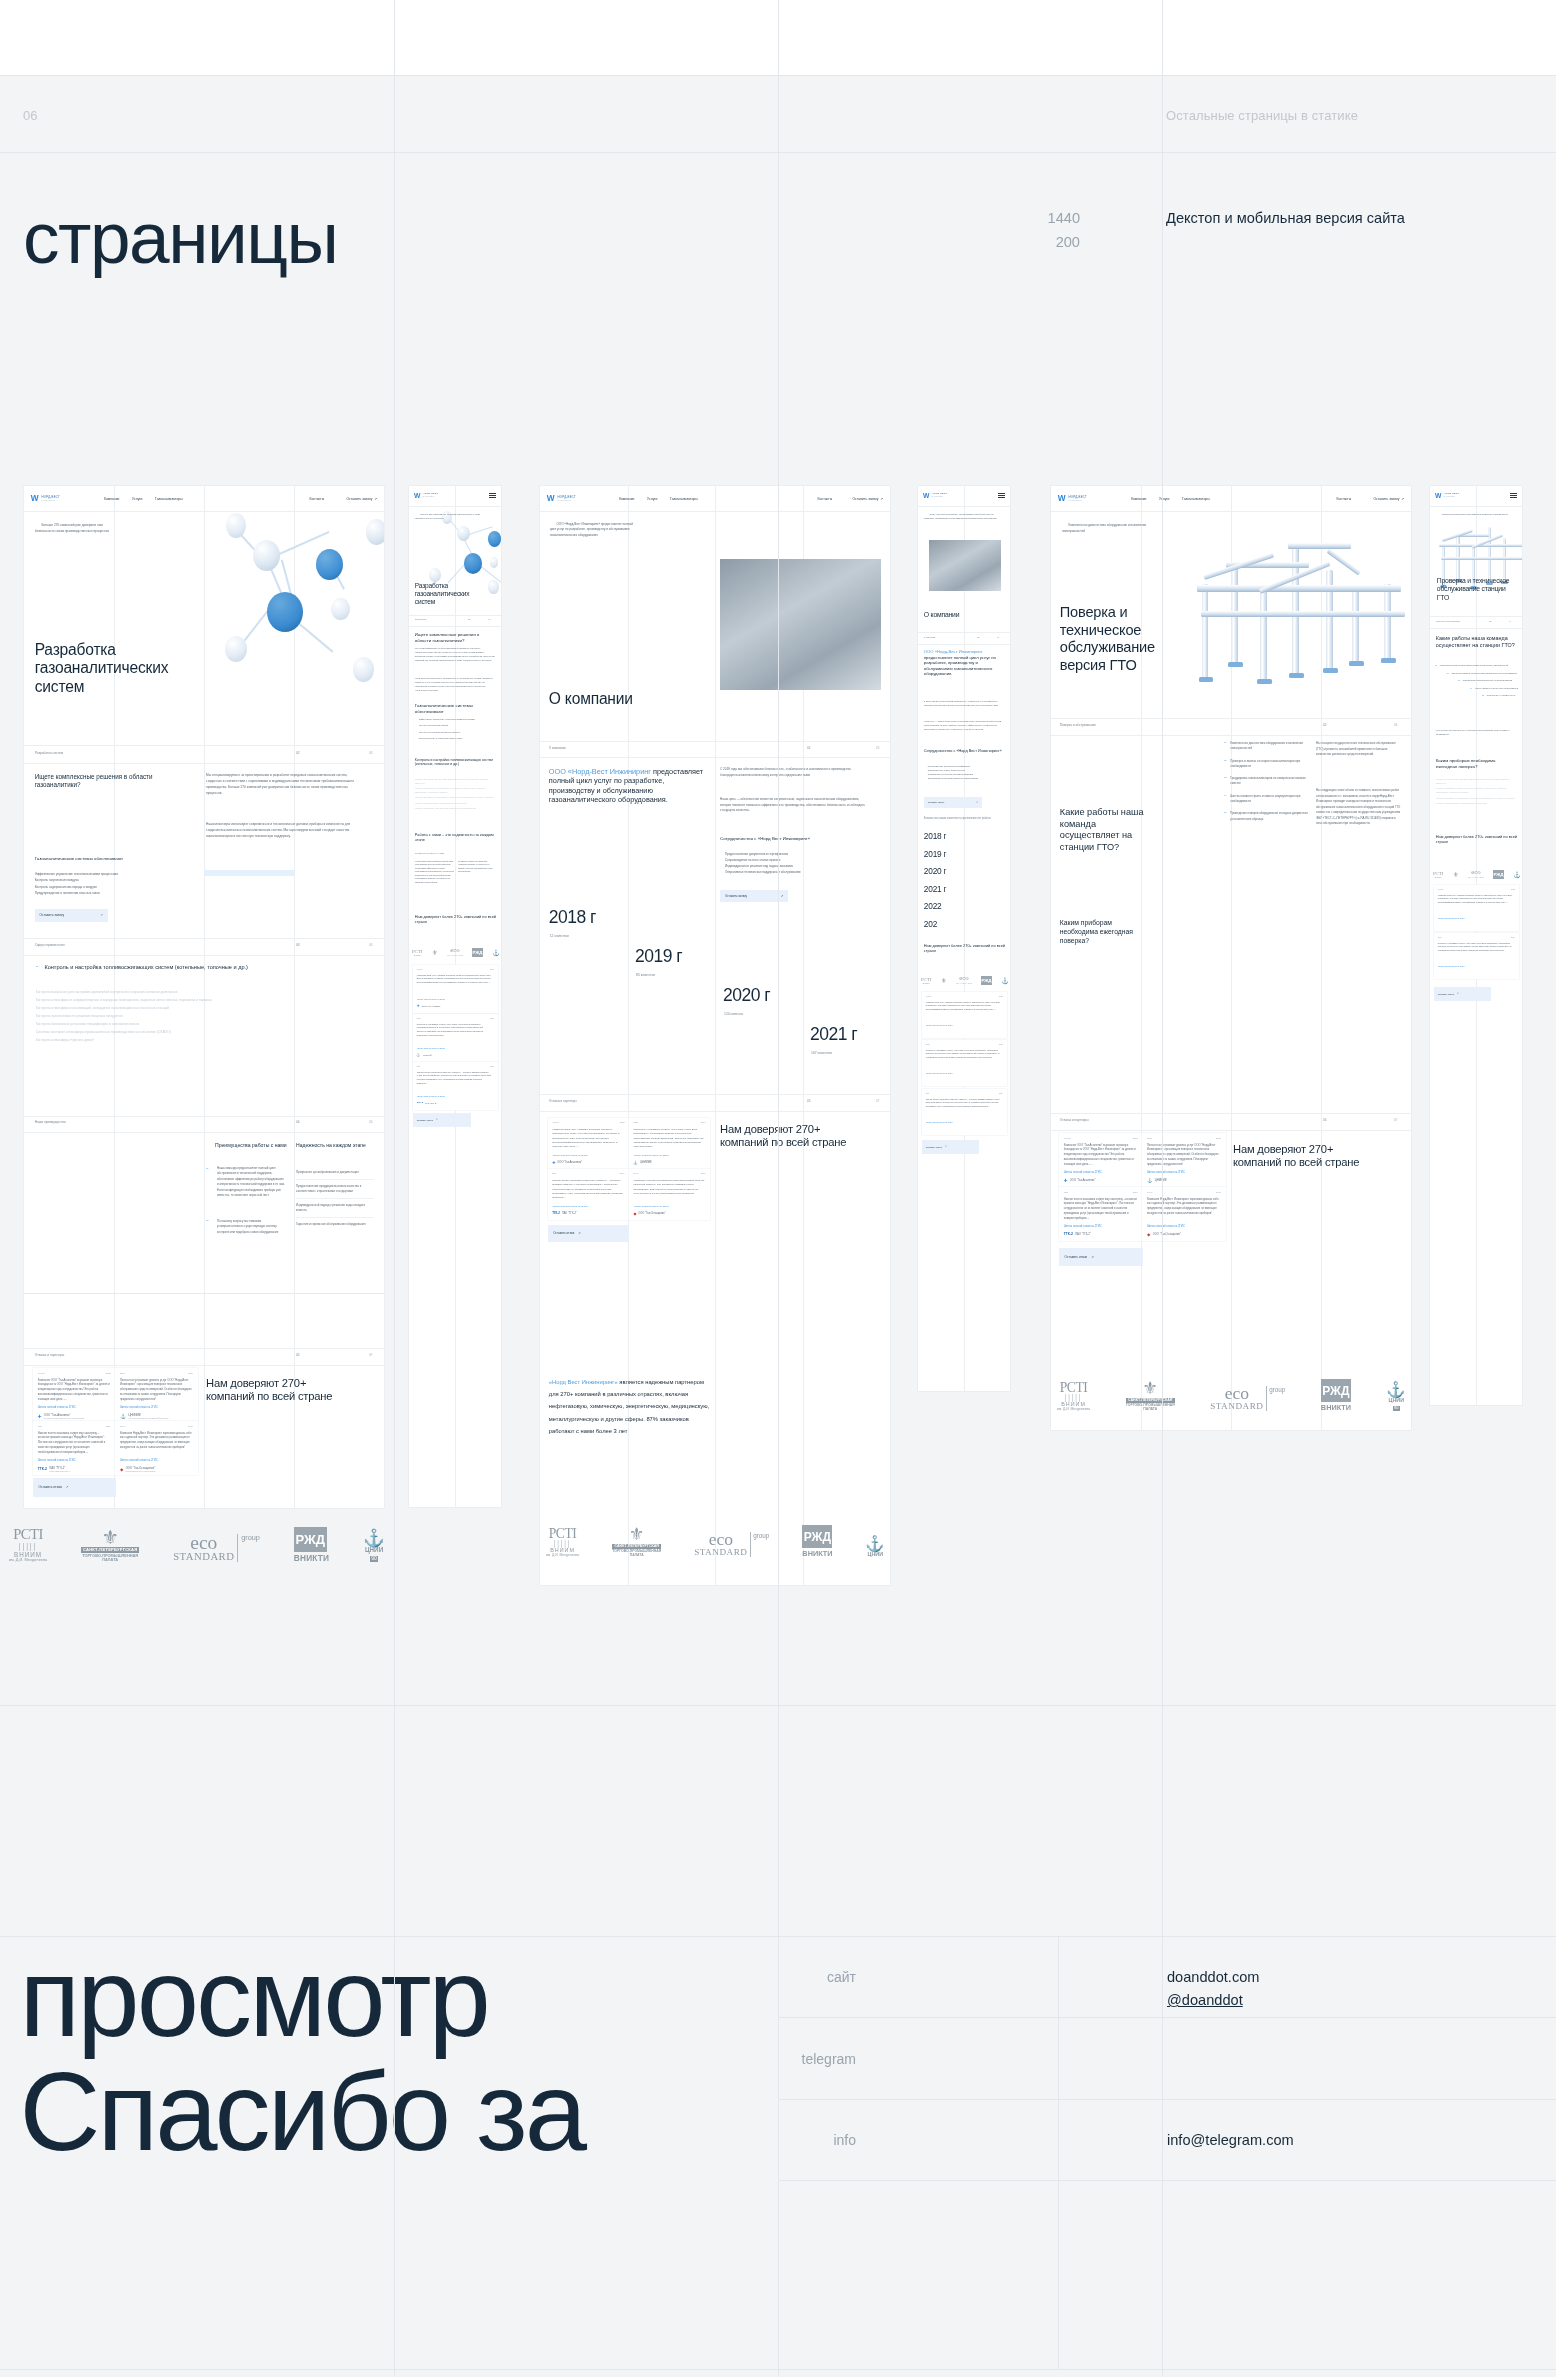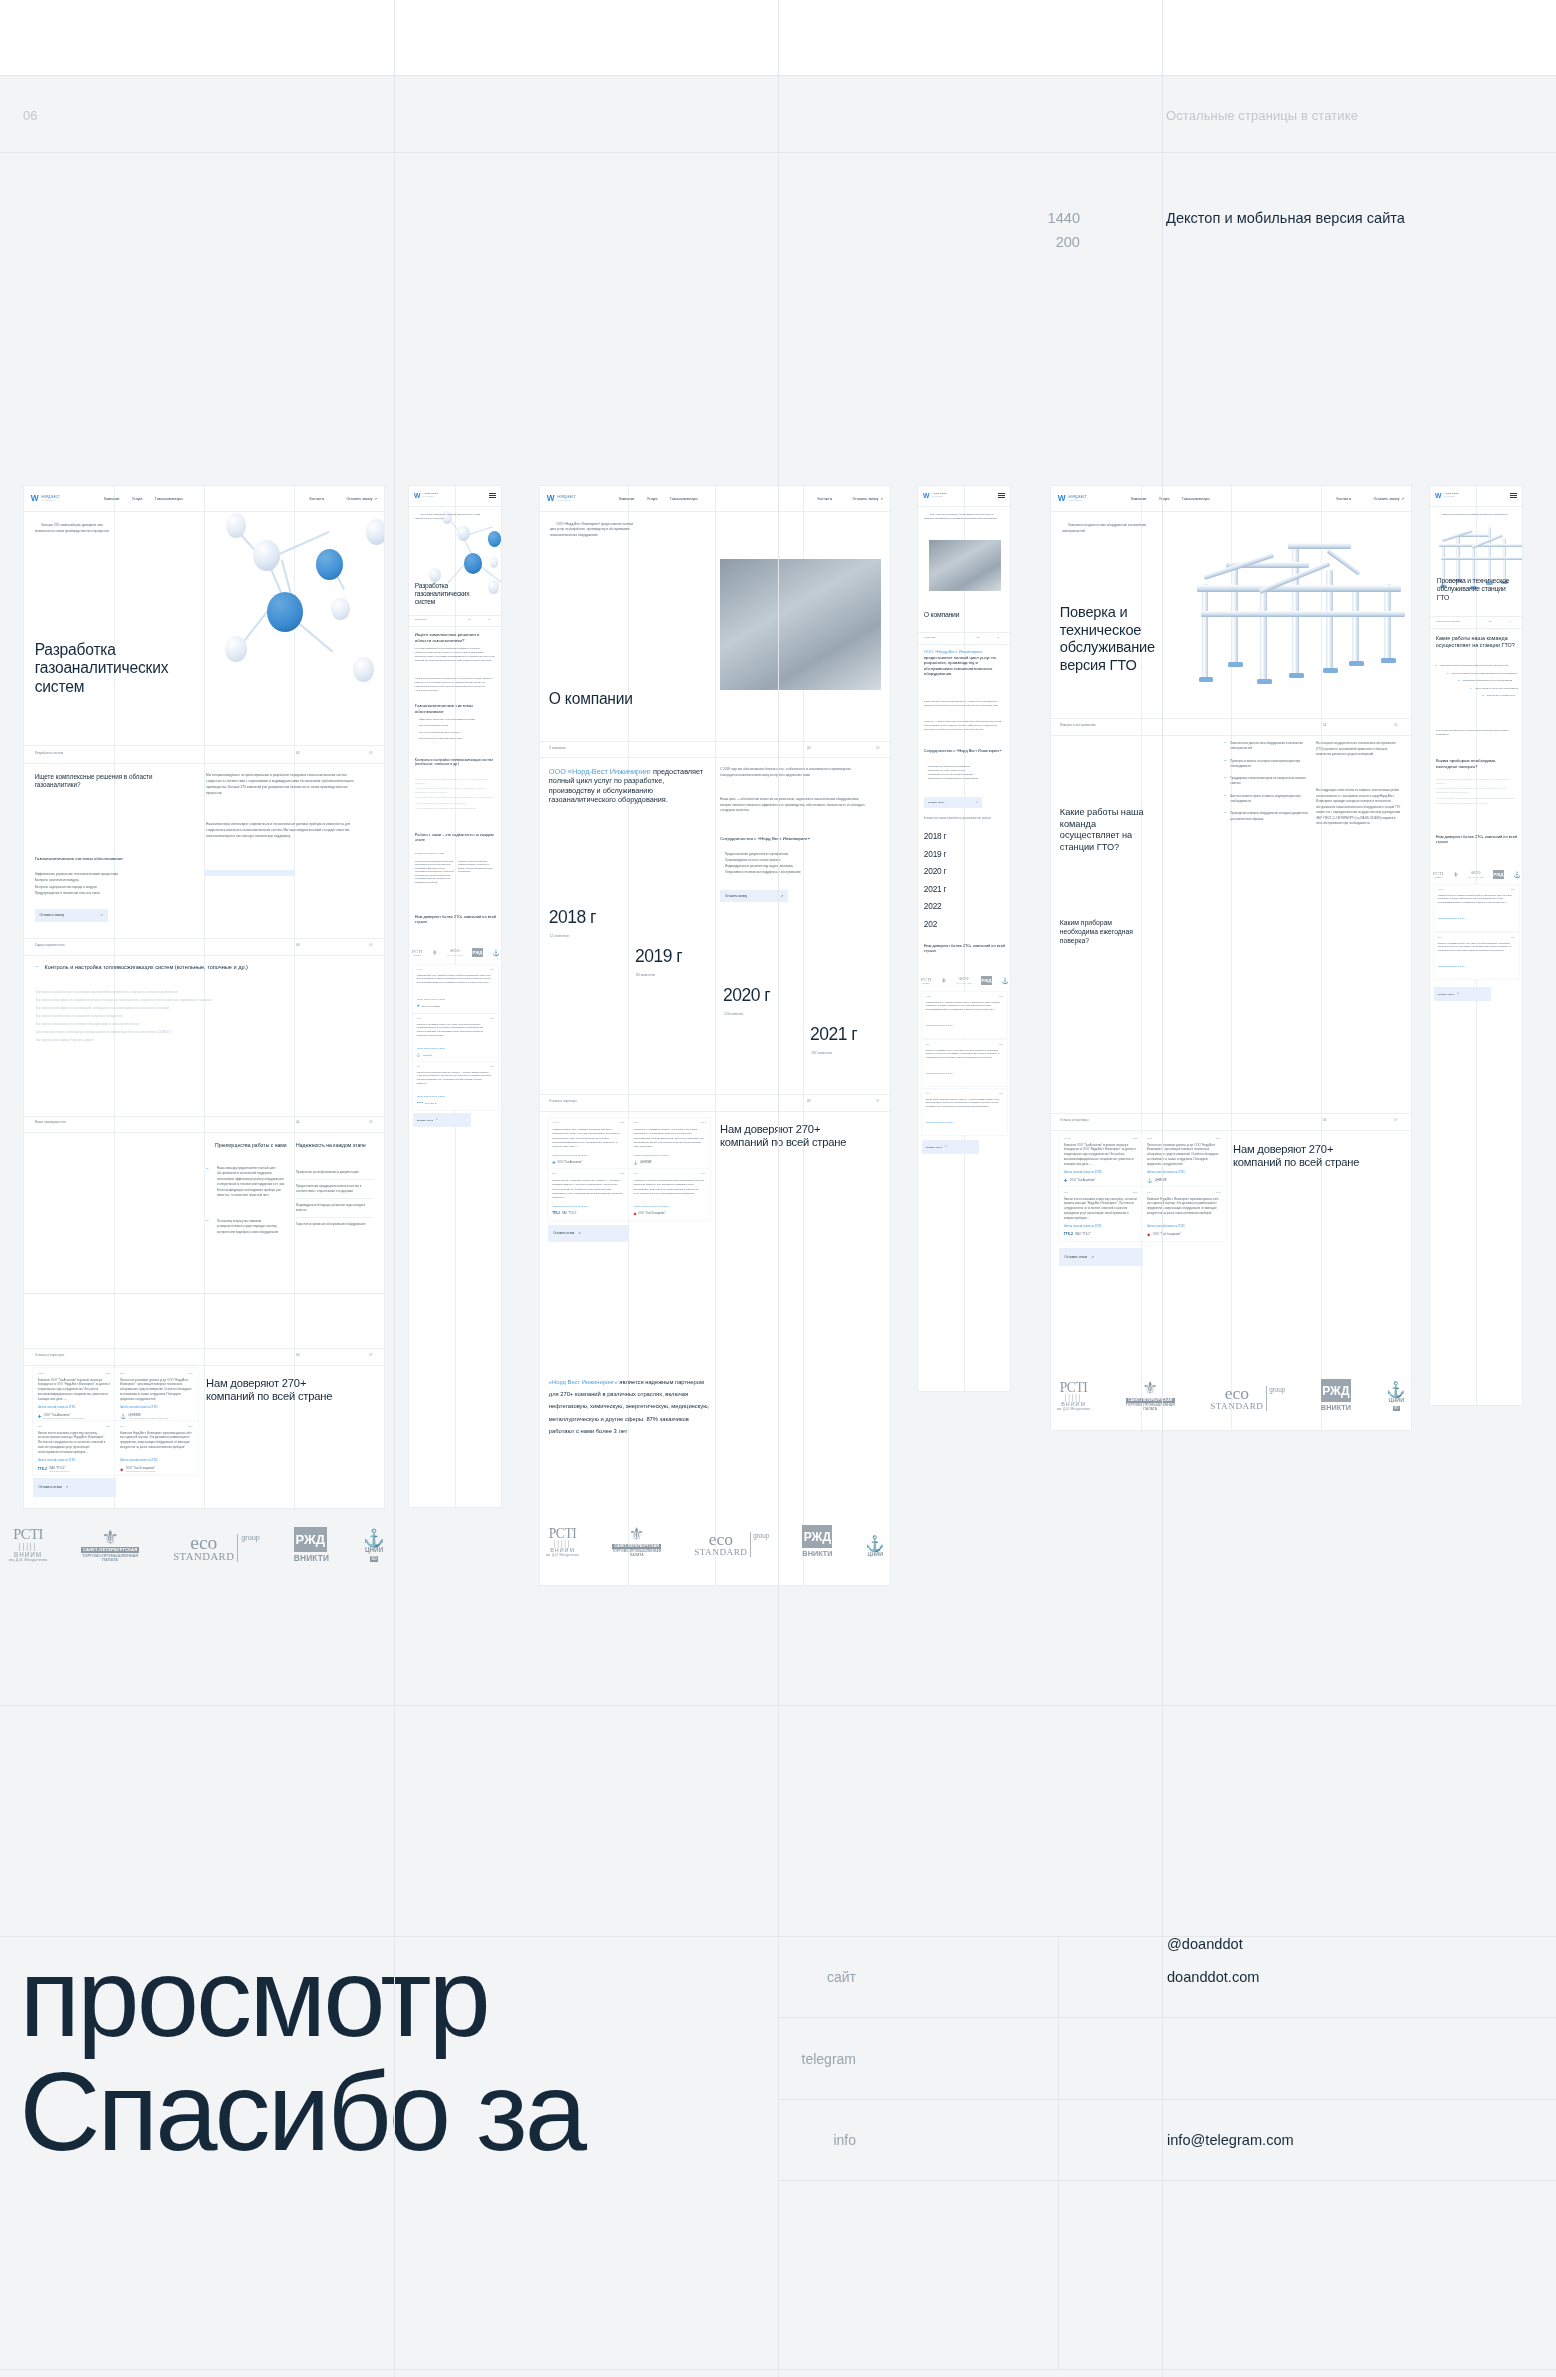--- a/index.html
+++ b/index.html
@@ -128,20 +128,21 @@
     <div class="h" style="top:152px;"></div>
     <div class="h" style="top:1705px;"></div>
     <div class="h" style="top:1936px;"></div>
     <div class="h" style="top:2369px;"></div>
   </div>
 
   <div class="sec-num">06</div>
   <div class="sec-caption">Остальные страницы в статике</div>
 
   <div class="big-title">
+    <div>страницы</div>
   </div>
 
   <div class="meta-nums">
     <div>1440</div>
     <div>200</div>
   </div>
   <div class="meta-desc">Декстоп и мобильная версия сайта</div>
 
   <div class="mock" style="left:24px; top:486px; width:360px; height:807px;">
     <div class="ruler" style="left:90px;"></div>
@@ -996,19 +997,19 @@
   <div class="mini-v" style="left:1058px;top:1936px;height:433px;"></div>
 
   <div class="contact-sep" style="top:2017px;"></div>
   <div class="contact-sep" style="top:2099px;"></div>
   <div class="contact-sep" style="top:2180px;"></div>
 
   <div class="contact-key" style="top:1969px;">сайт</div>
   <div class="contact-val" style="top:1969px; left:1167px;">doanddot.com</div>
 
   <div class="contact-key" style="top:2051px;">telegram</div>
-  <div class="contact-val" style="top:1936px; left:1167px;">@doanddot</div>
+  <div class="contact-val" style="top:1992px; left:1167px;text-decoration:underline;">@doanddot</div>
 
   <div class="contact-key" style="top:2132px;">info</div>
   <div class="contact-val" style="top:2132px; left:1167px;">info@telegram.com</div>
 
 </div>
 
 
 </body></html>

